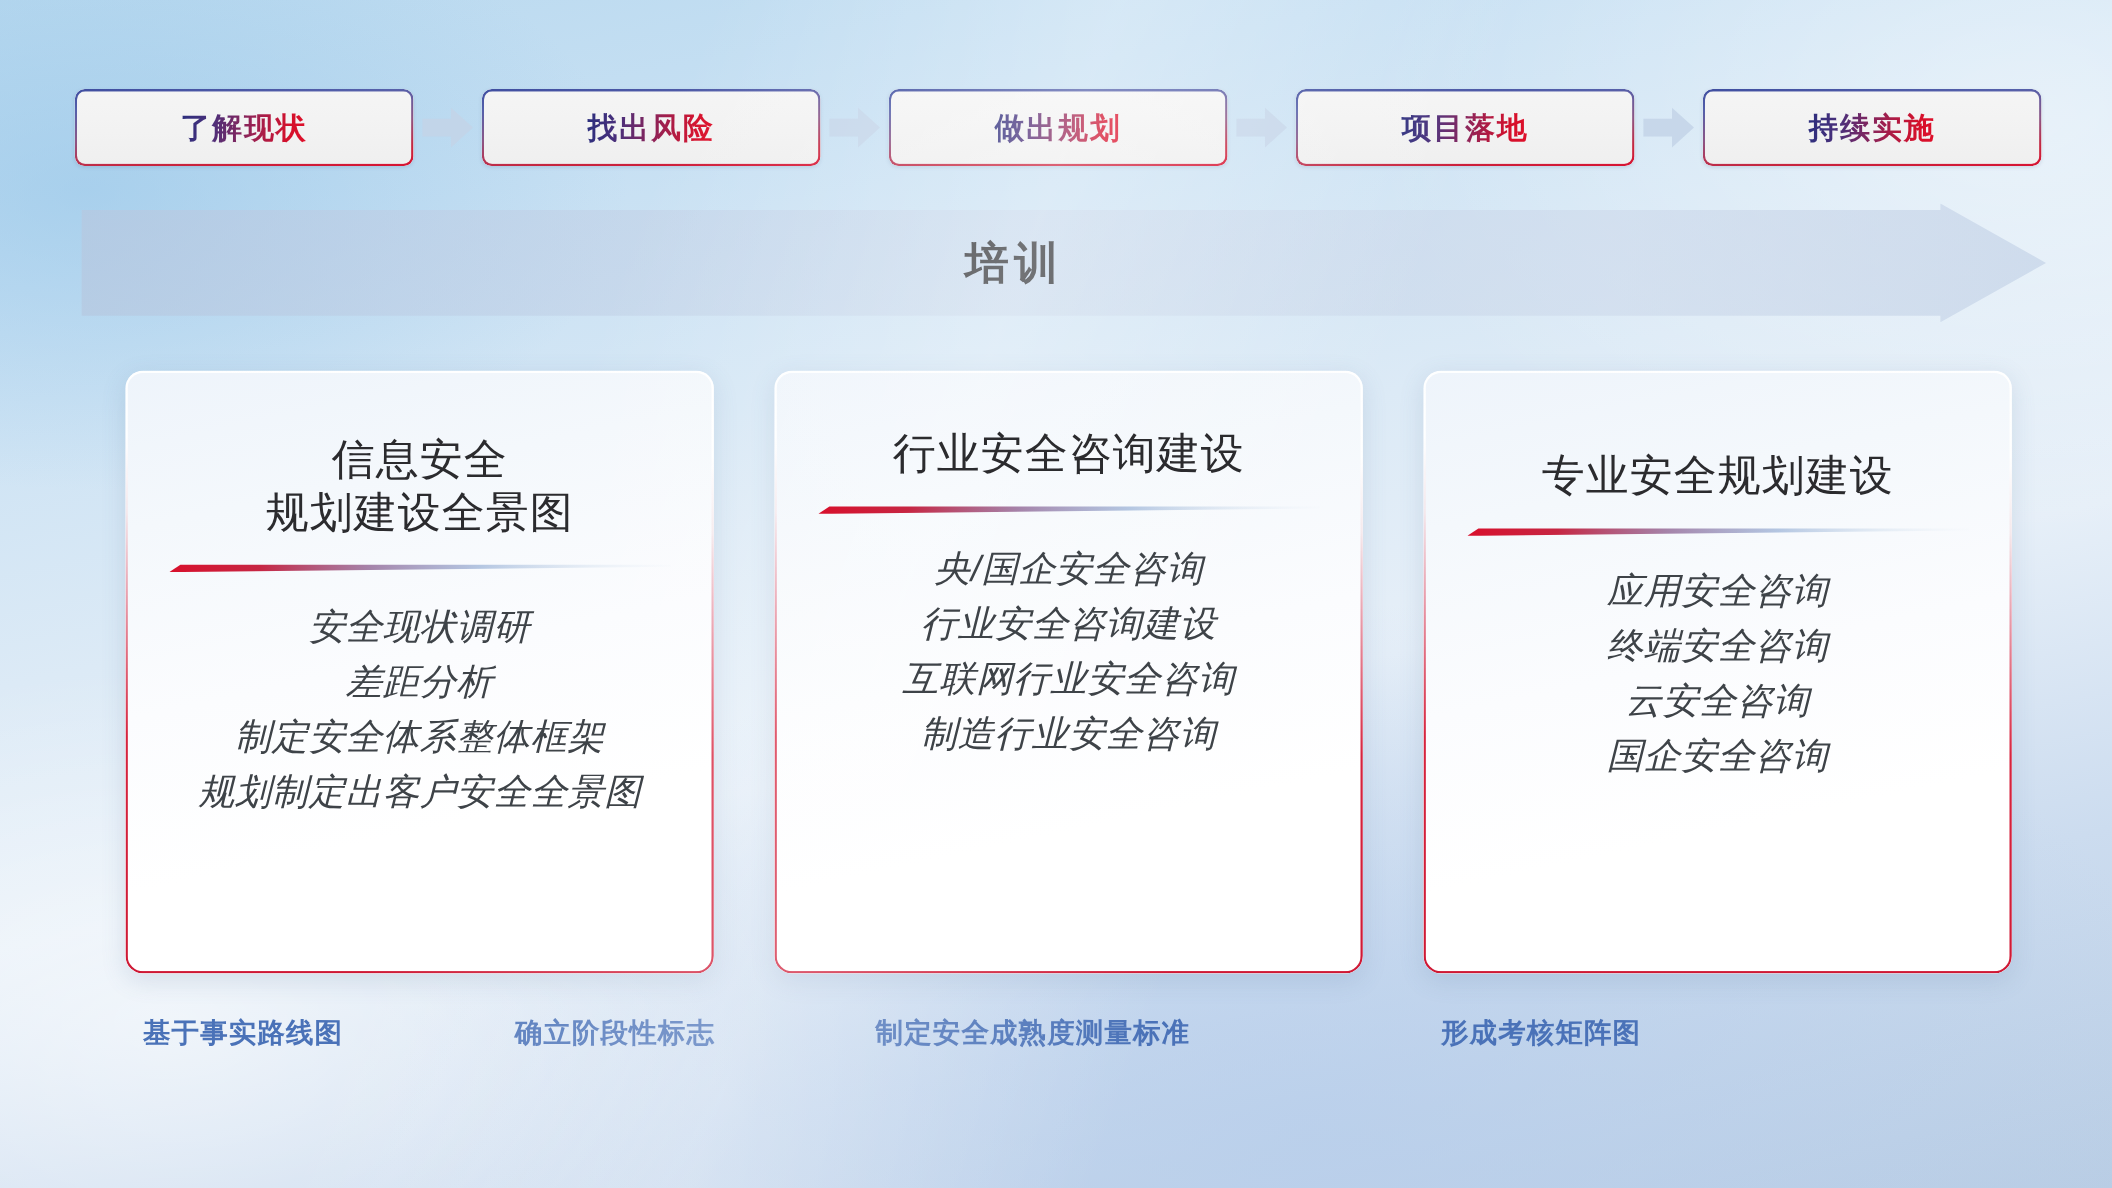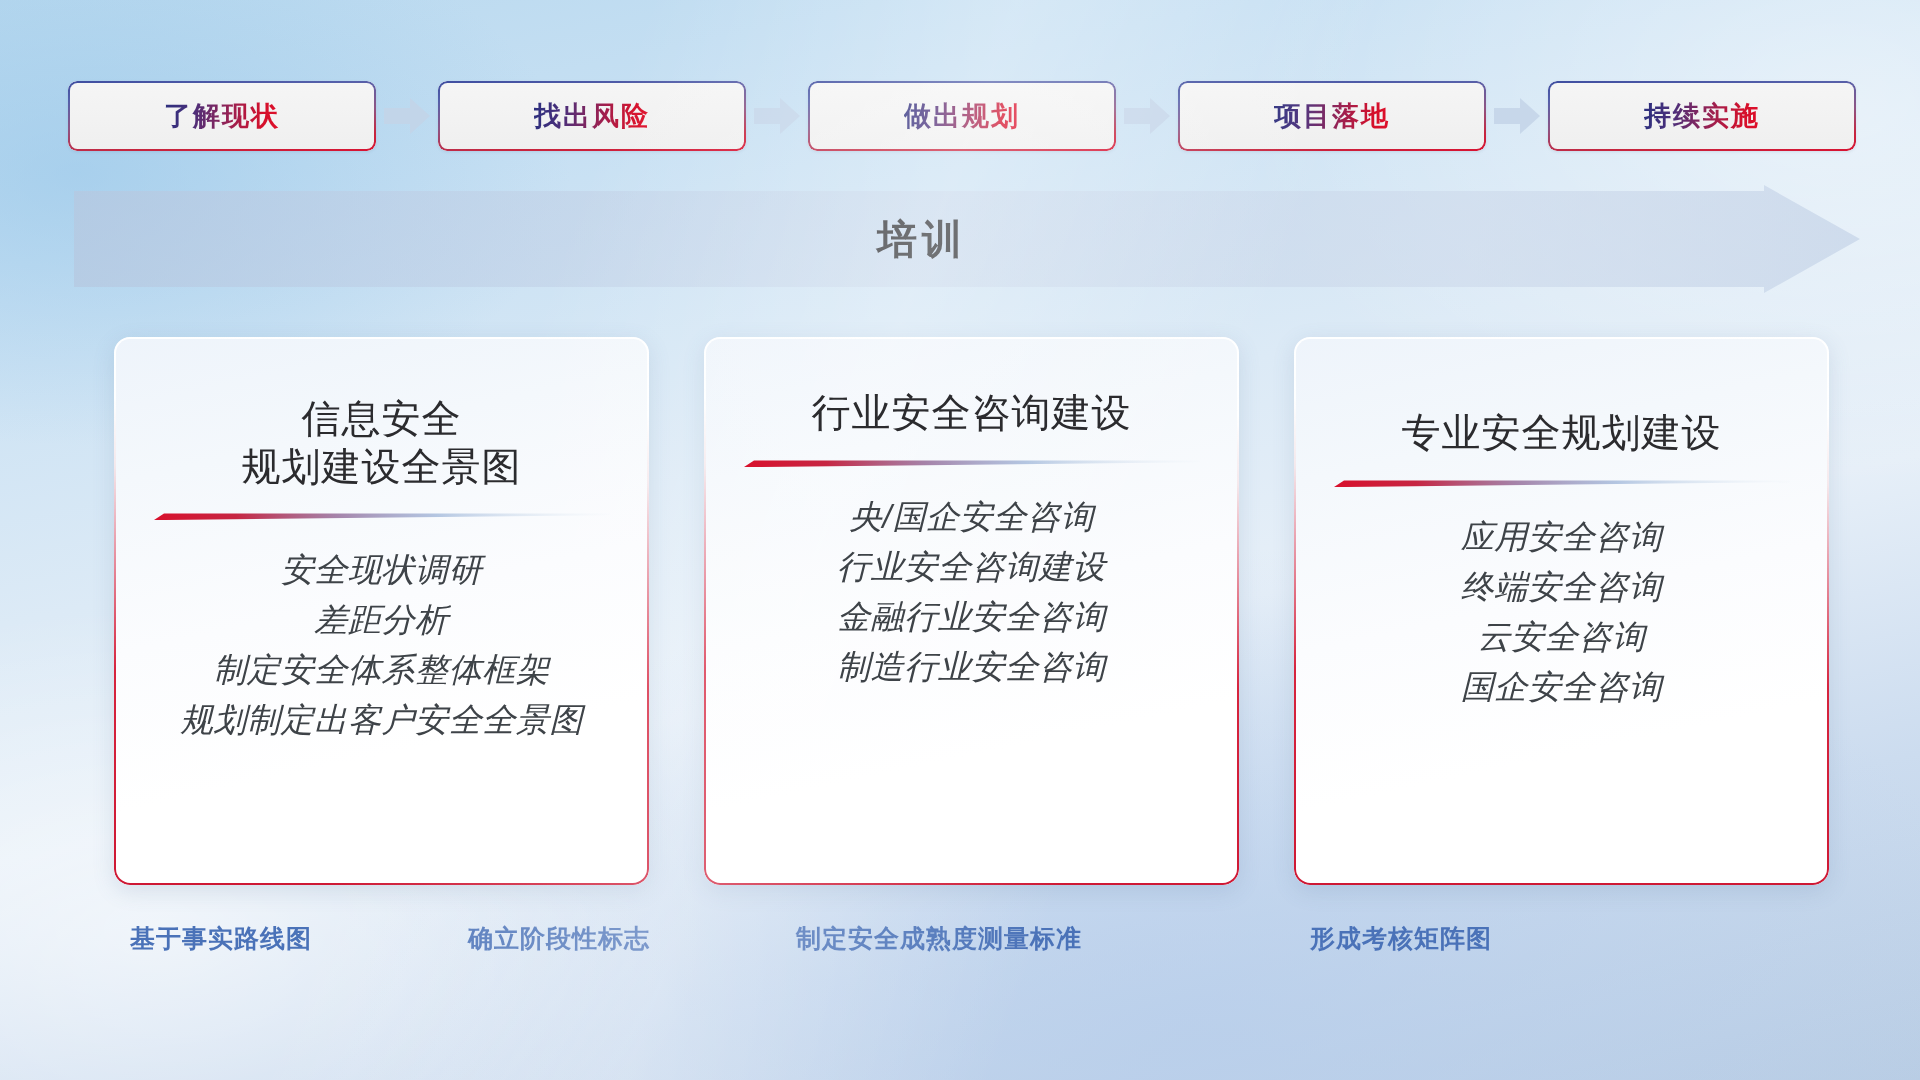--- a/index.html
+++ b/index.html
@@ -335,21 +335,21 @@
                 <stop offset="0.82" stop-color="#b9cde3" stop-opacity="0.32"></stop>
                 <stop offset="1" stop-color="#dfe9f3" stop-opacity="0.05"></stop>
               </linearGradient>
             </defs>
             <path d="M0 8 L10 1.5 L456 1.5 L456 3.2 L12 8 Z" fill="url(#dv2)"></path>
           </svg>
         </div>
         <ul class="card-list">
           <li>央/国企安全咨询</li>
           <li>行业安全咨询建设</li>
-          <li>金融行业安全咨询</li>
+          <li>互联网行业安全咨询</li>
           <li>制造行业安全咨询</li>
         </ul>
       </div>
     </div>
 
     <div class="card card-3" style="left:1294px;">
       <div class="card-inner">
         <div class="card-title">专业安全规划建设</div>
         <div class="card-divider">
           <svg width="456" height="9" viewBox="0 0 456 9" preserveAspectRatio="none" aria-hidden="true">

